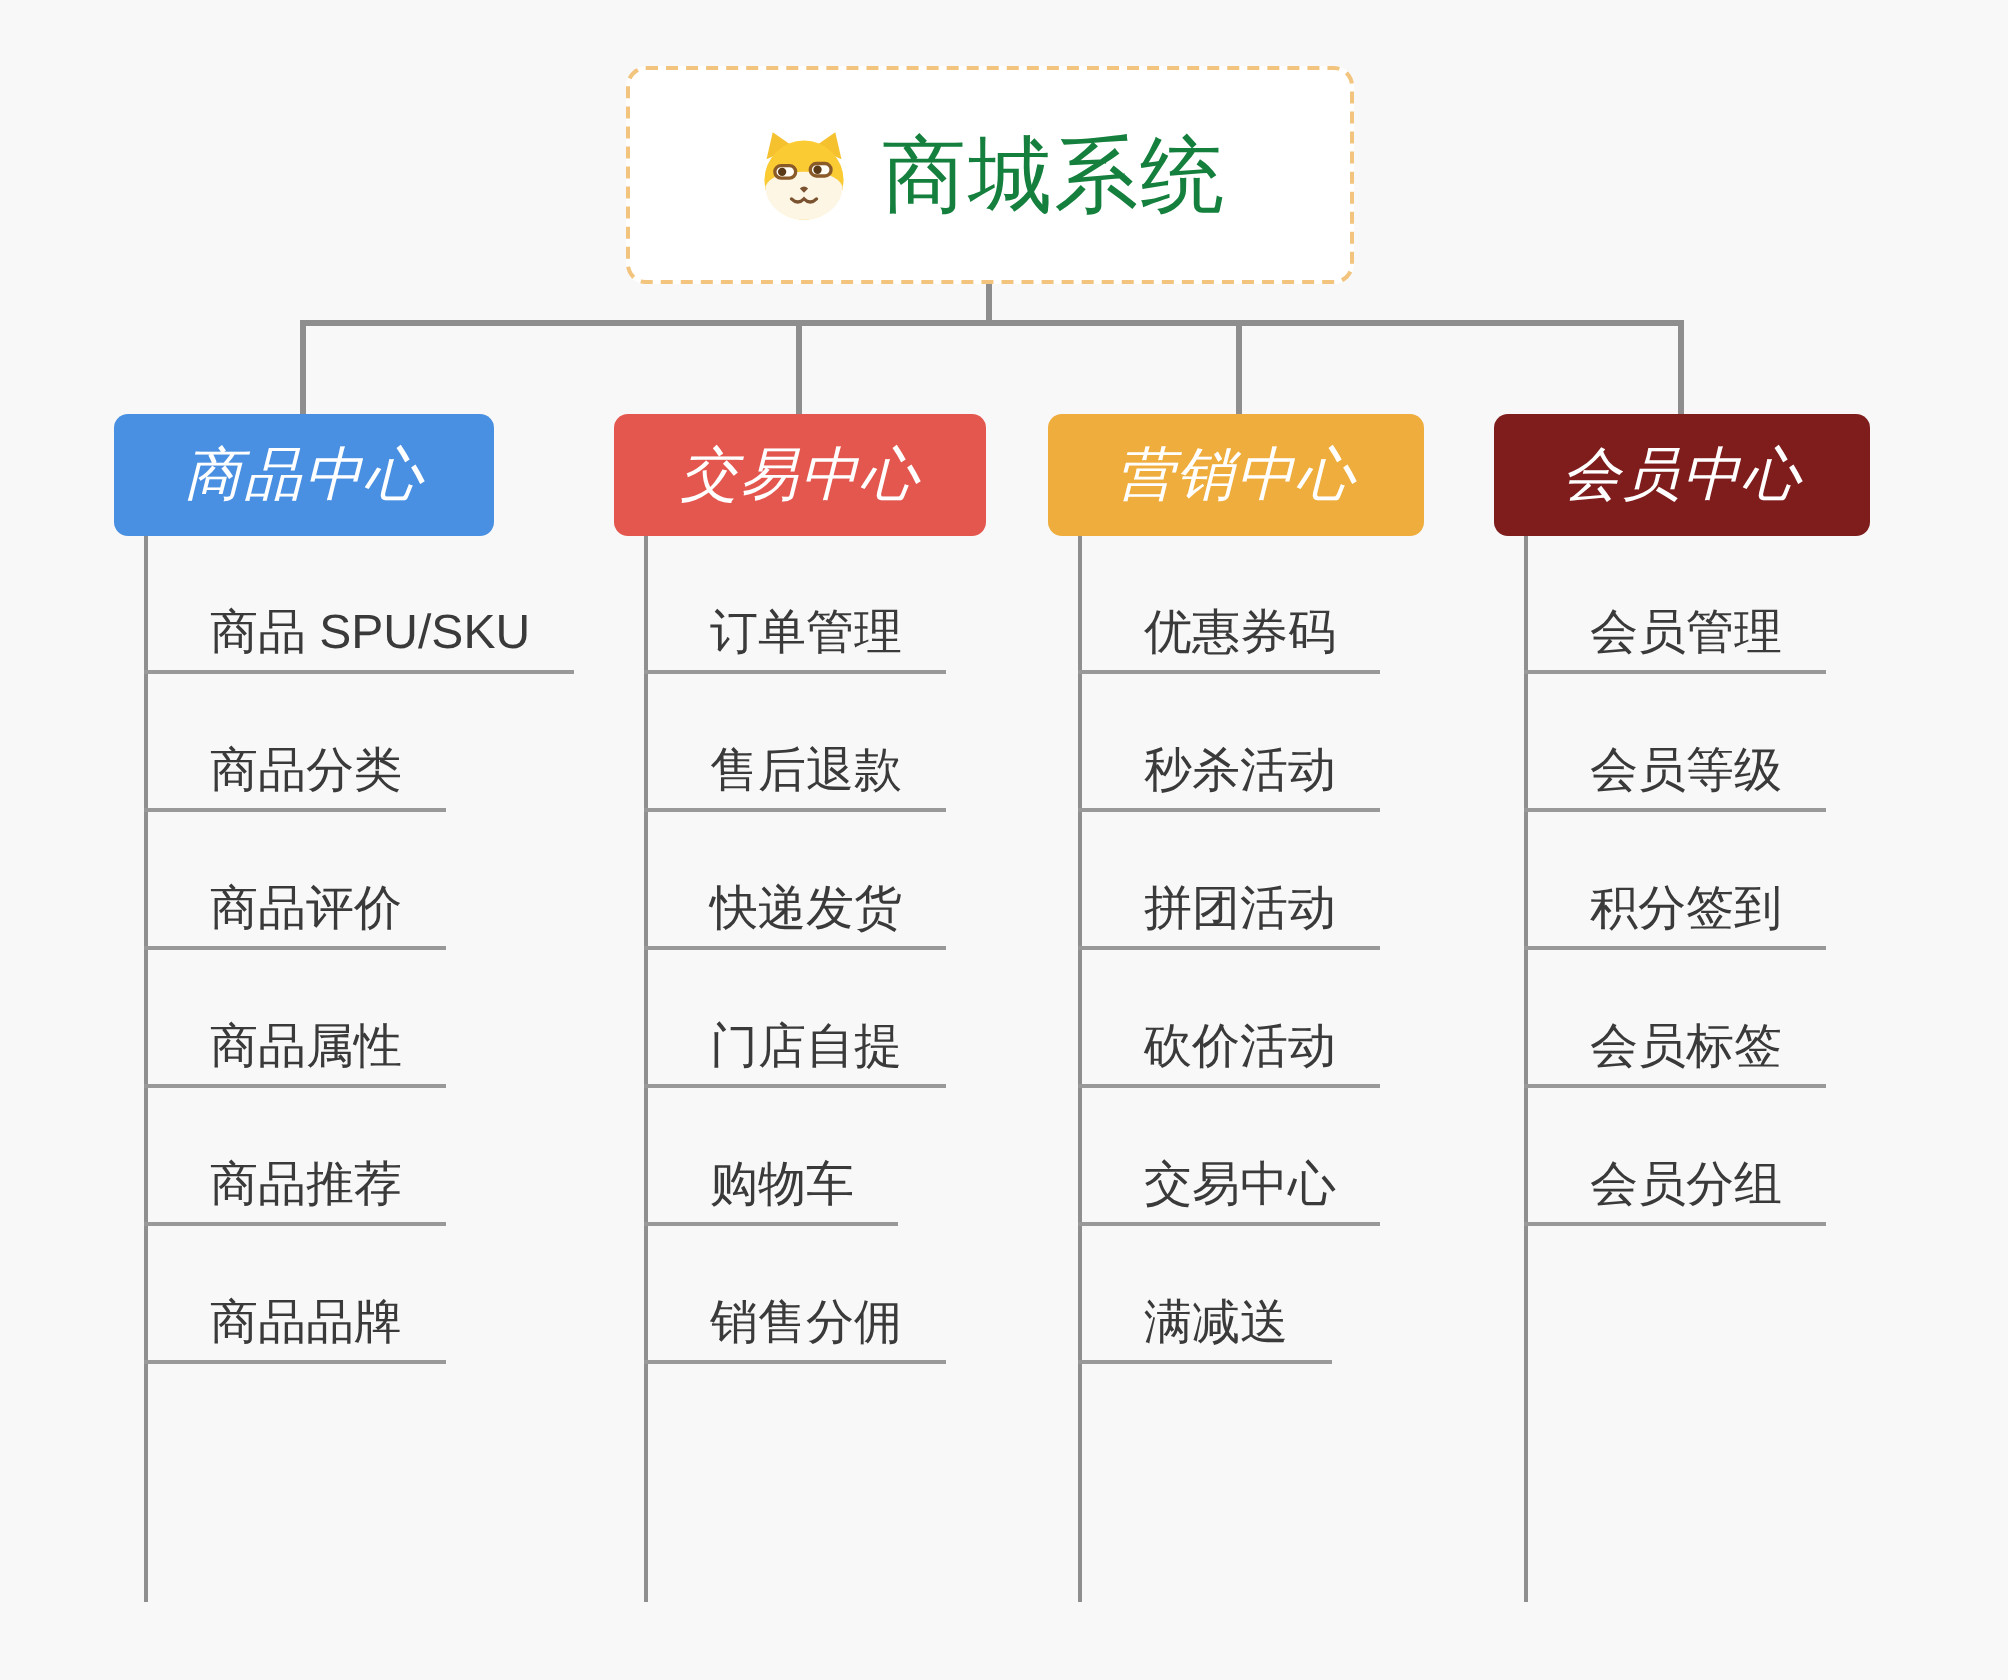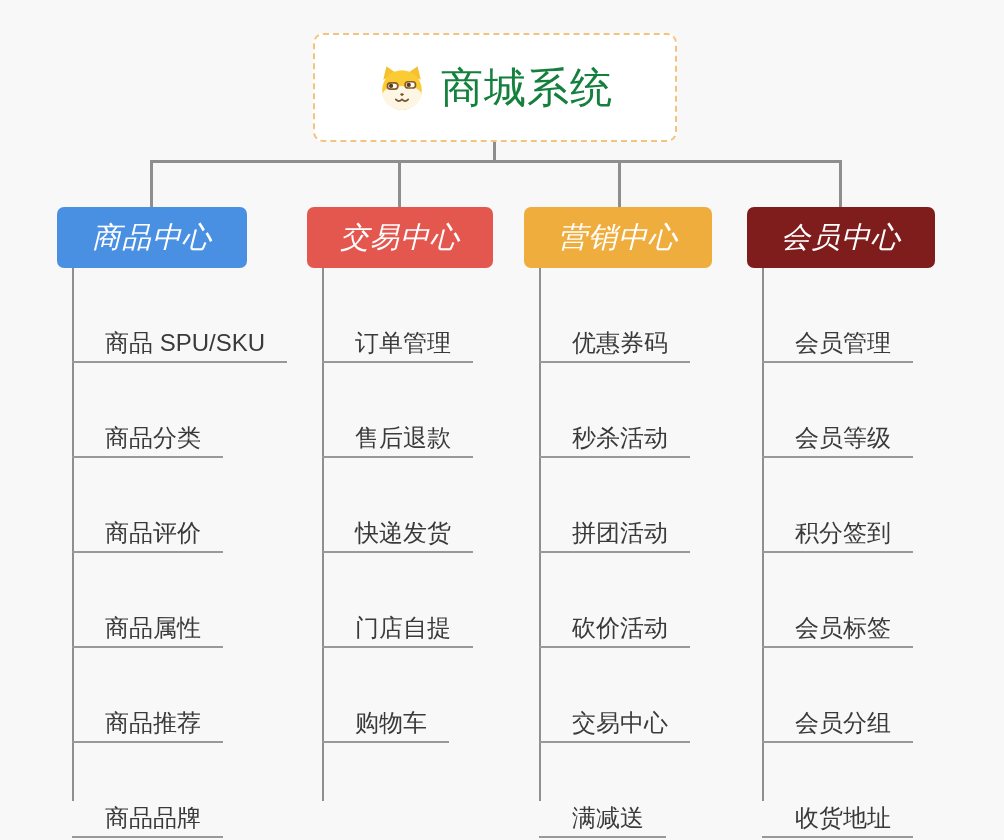--- a/index.html
+++ b/index.html
@@ -56,21 +56,21 @@
 
   .list{position:relative;}
   .spine{
     position:absolute;left:15px;top:0;width:2px;height:533px;
     background:#8f8f8f;
   }
   .item{
     position:relative;
     margin-left:15px;
     box-sizing:border-box;
-    height:95px;
+    height:69px;
     width:fit-content;
     display:flex;align-items:flex-end;
     padding:0 22px 6px 33px;
     border-bottom:2px solid #999999;
     white-space:nowrap;
   }
   .item span{
     font-size:24px;color:#3a3a3a;line-height:1;
   }
 </style>
@@ -141,20 +141,23 @@
         </div>
       <div class="item">
           <span>快递发货</span>
         </div>
       <div class="item">
           <span>门店自提</span>
         </div>
       <div class="item">
           <span>购物车</span>
         </div>
+      <div class="item">
+          <span>销售分佣</span>
+        </div>
     </div>
   </div>
 
   <div class="col c3">
     <div class="hdr" style="background-color: rgb(239, 173, 61);">营销中心</div>
     <div class="list">
       <div class="spine"></div>
       <div class="item">
           <span>优惠券码</span>
         </div>
@@ -188,19 +191,16 @@
         </div>
       <div class="item">
           <span>积分签到</span>
         </div>
       <div class="item">
           <span>会员标签</span>
         </div>
       <div class="item">
           <span>会员分组</span>
         </div>
-      <div class="item">
-          <span>收货地址</span>
-        </div>
     </div>
   </div>
 
 </div>
 
 </body></html>

